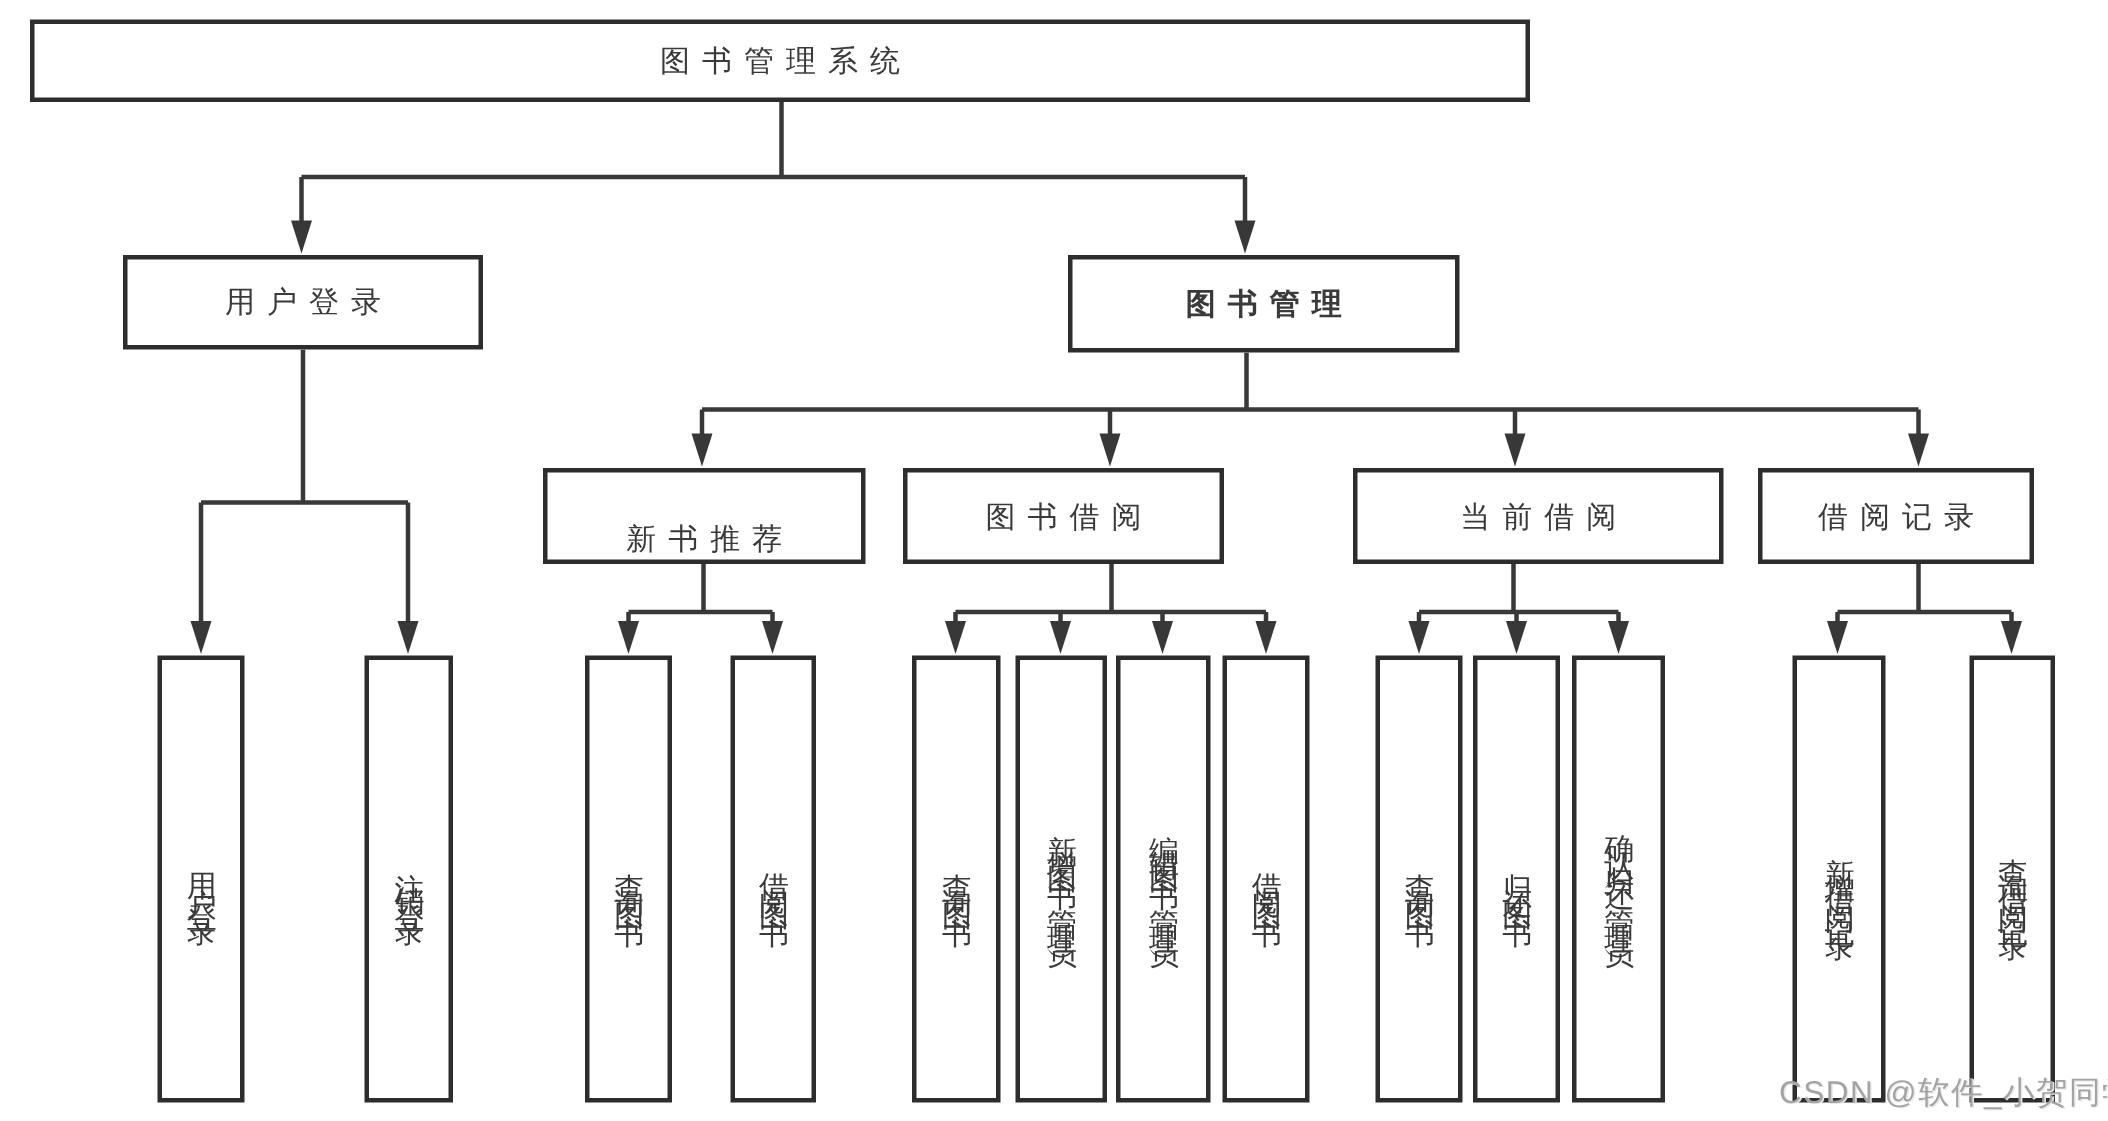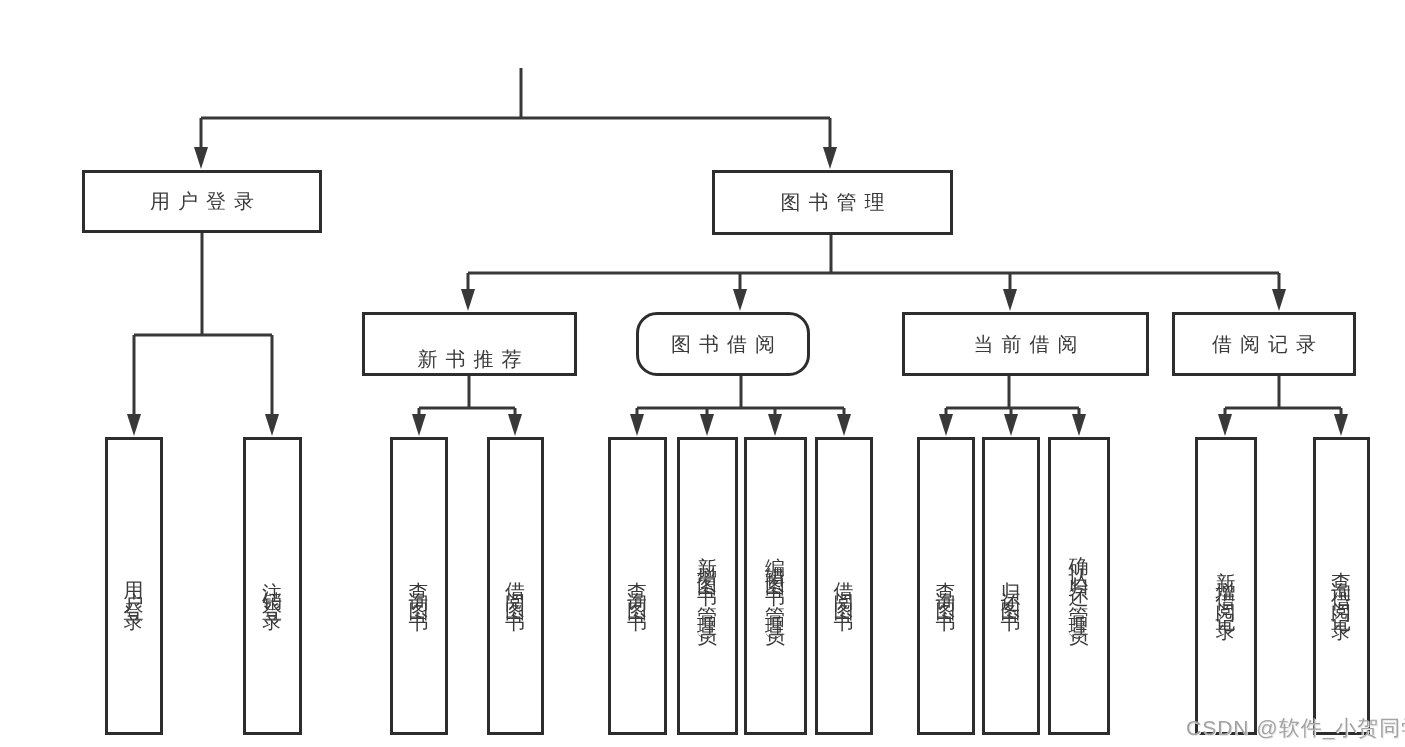--- a/index.html
+++ b/index.html
@@ -53,23 +53,23 @@
     font-size:21px;
     letter-spacing:1px;
     color:var(--watermark);
     text-shadow:1px 1px 0 #e9e9e9;
     white-space:nowrap;
     z-index:5;
   }
   
   #n-root{left:20px;top:13px;width:1000px;height:55px;}
   #n-user-login{left:82px;top:170px;width:240px;height:63px;}
-  #n-book-mgmt{left:712px;top:170px;width:241px;height:65px;}
+  #n-book-mgmt{left:712px;top:170px;width:261px;height:65px;font-weight:bold;}
   #n-l3-0{left:362px;top:312px;width:215px;height:64px;align-items:flex-end;}
-  #n-l3-1{left:636px;top:312px;width:174px;height:64px;border-radius:21px;}
+  #n-l3-1{left:602px;top:312px;width:214px;height:64px;}
   #n-l3-2{left:902px;top:312px;width:247px;height:64px;}
   #n-l3-3{left:1172px;top:312px;width:184px;height:64px;}
   #lf-g1-0{left:105px;width:58px;}
   #lf-g1-1{left:243px;width:59px;}
   #lf-g2-0{left:390px;width:58px;}
   #lf-g2-1{left:487px;width:57px;}
   #lf-g3-0{left:608px;width:59px;}
   #lf-g3-1{left:677px;width:61px;}
   #lf-g3-2{left:744px;width:63px;}
   #lf-g3-3{left:815px;width:58px;}
@@ -113,20 +113,23 @@
     <path d="M1009 376 V408 M946 408 H1079 M946 408 V420 M1011 408 V420 M1079 408 V420"></path>
     <polygon points="939,414 953,414 946,436"></polygon>
     <polygon points="1004,414 1018,414 1011,436"></polygon>
     <polygon points="1072,414 1086,414 1079,436"></polygon>
 
     <path d="M1279 376 V408 M1225 408 H1341 M1225 408 V420 M1341 408 V420"></path>
     <polygon points="1218,414 1232,414 1225,436"></polygon>
     <polygon points="1334,414 1348,414 1341,436"></polygon>
   </svg>
 
+  <div class="node" id="n-root">
+    <span class="hlabel">图书管理系统</span>
+  </div>
 
   <div class="node" id="n-user-login">
     <span class="hlabel">用户登录</span>
   </div>
   <div class="node" id="n-book-mgmt">
     <span class="hlabel">图书管理</span>
   </div>
 
   <div class="node" id="n-l3-0">
     <span class="hlabel">新书推荐</span>

